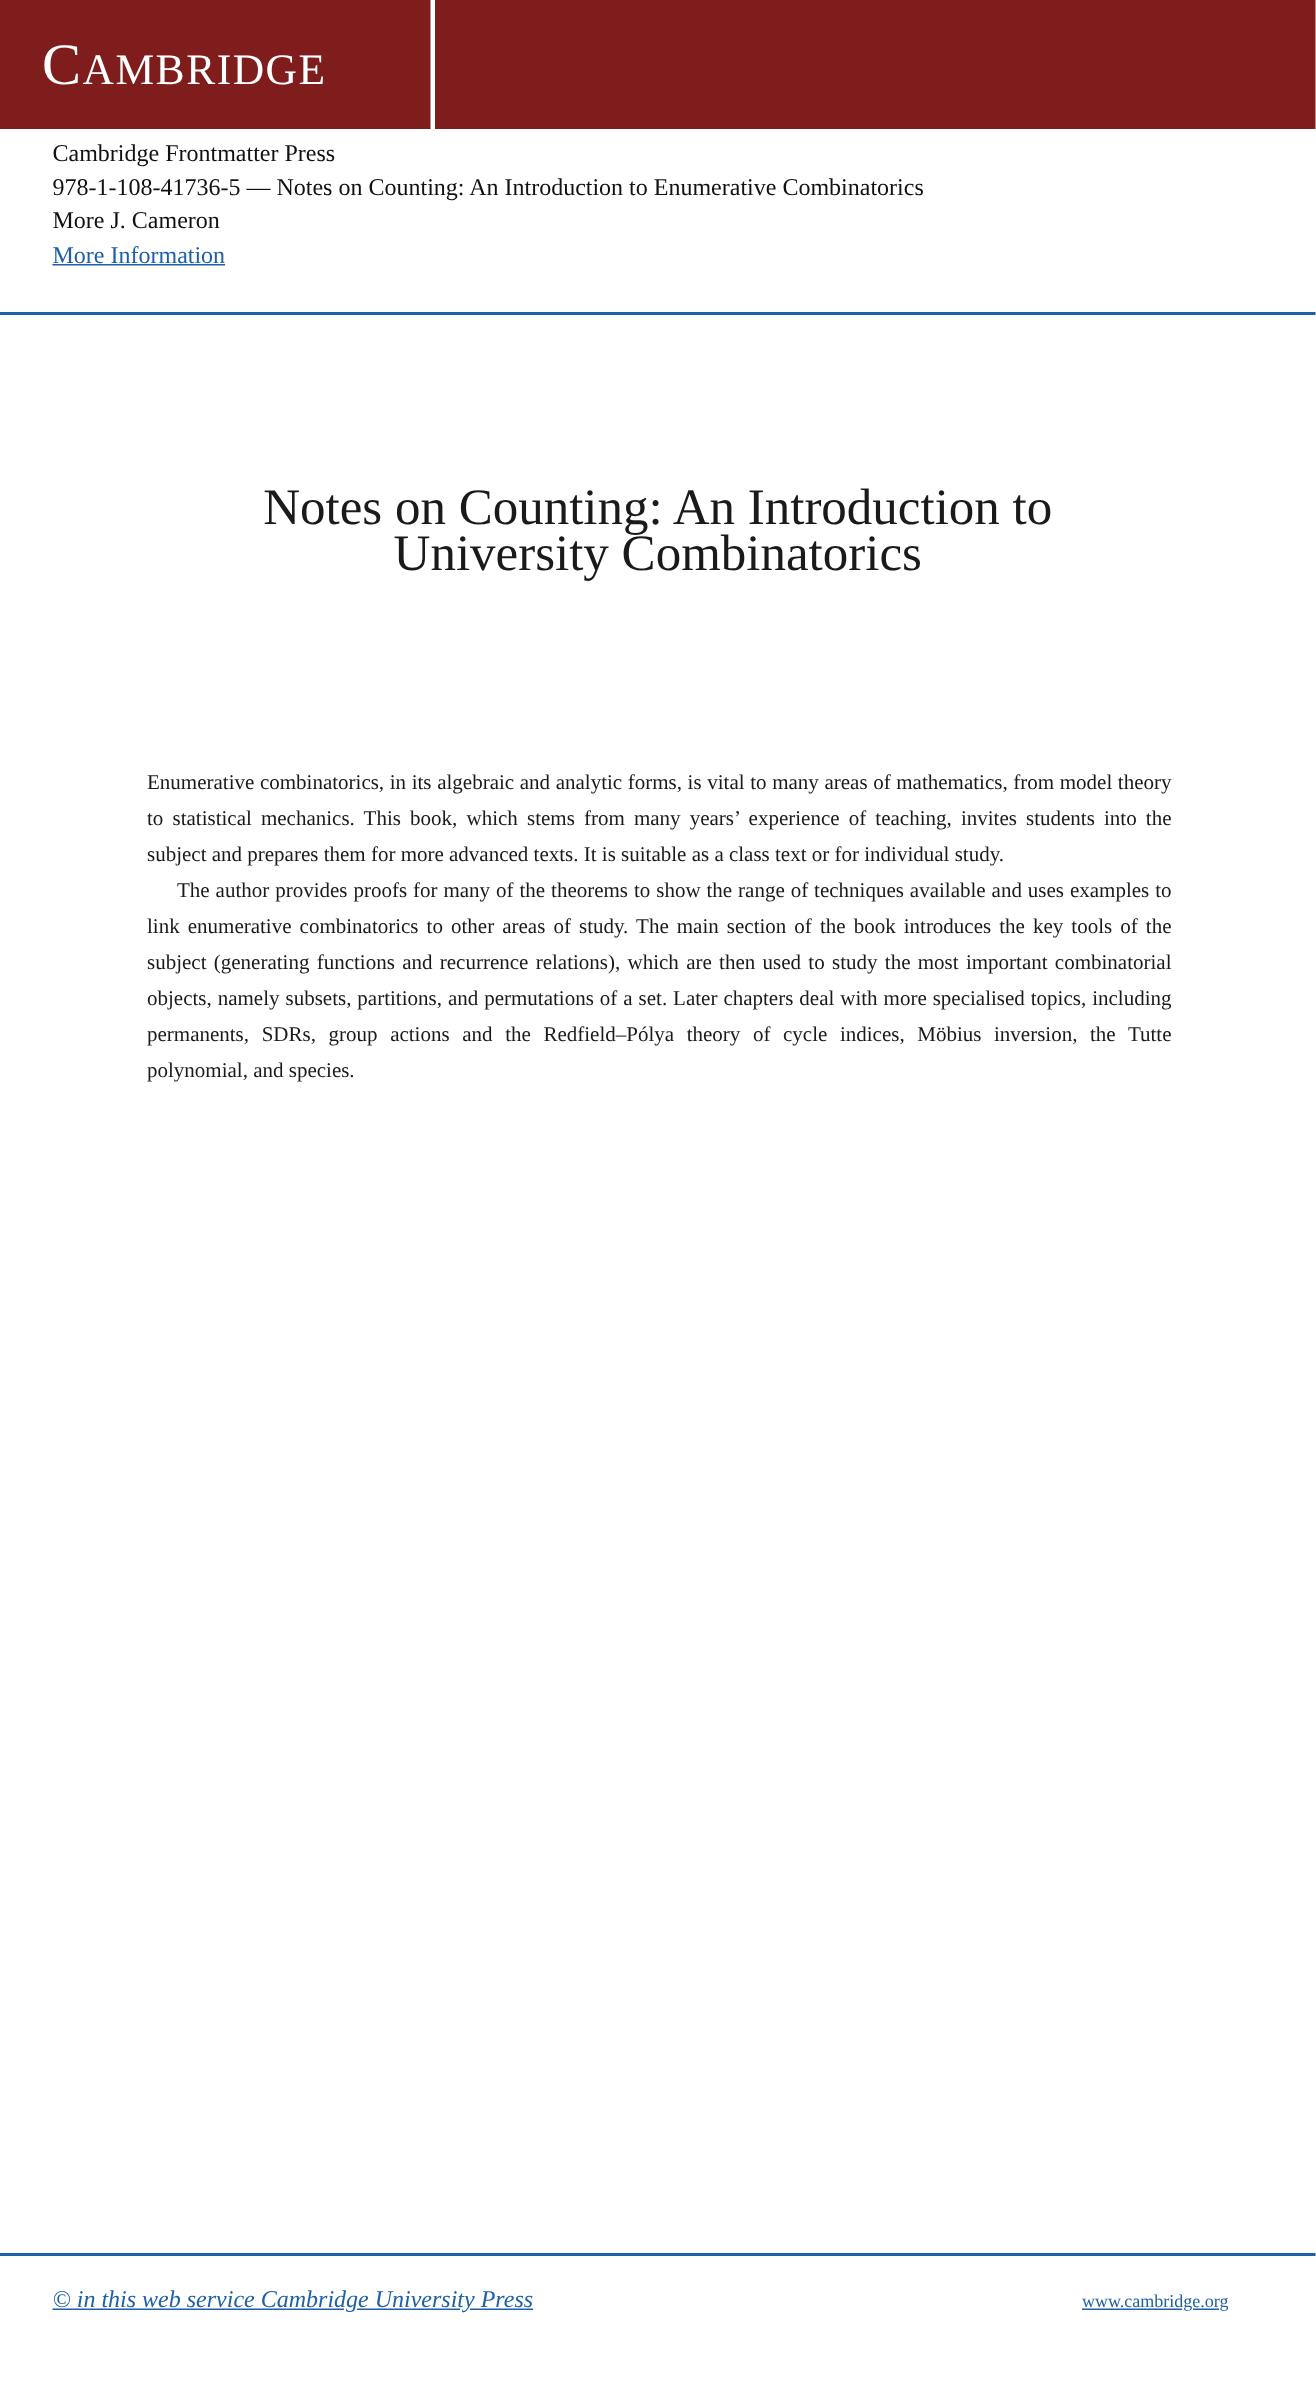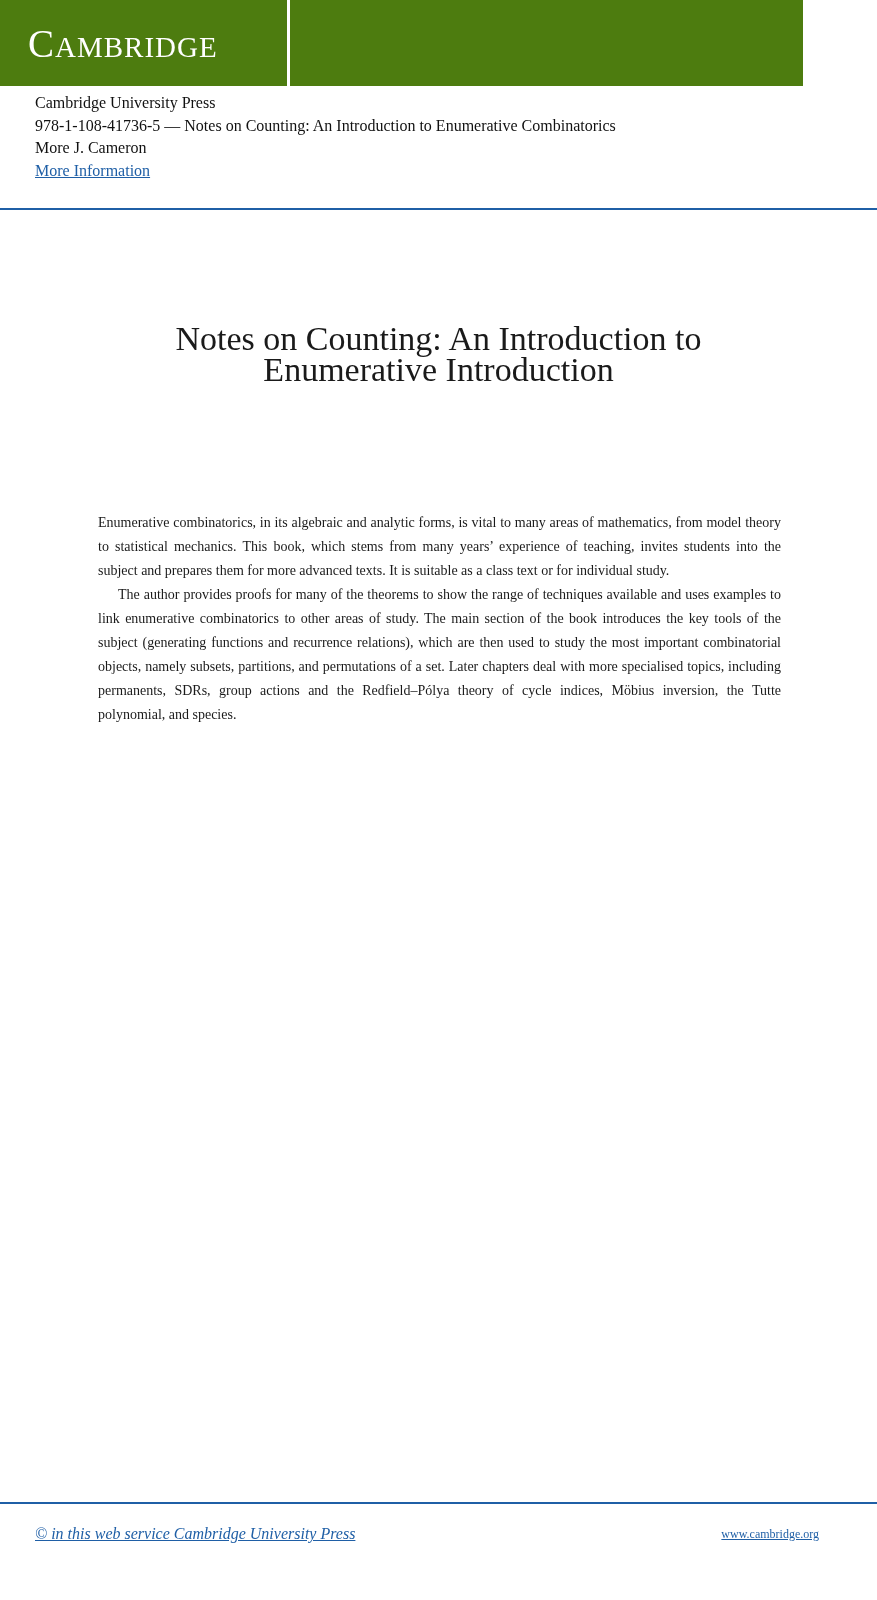--- a/index.html
+++ b/index.html
@@ -11,23 +11,23 @@
       width: 877px;
       height: 1600px;
       position: relative;
       overflow: hidden;
       font-family: "Liberation Serif", "DejaVu Serif", serif;
       color: #1a1a1a;
     }
     .banner {
       position: absolute;
       left: 0; top: 0;
-      width: 803px;
+      width: 877px;
       height: 86px;
-      background: #4d7c0f;
+      background: #7f1d1d;
     }
     .banner-divider {
       position: absolute;
       left: 287px; top: 0;
       width: 3px;
       height: 86px;
       background: #ffffff;
     }
     .logo {
       position: absolute;
@@ -107,31 +107,31 @@
   </style>
 </head>
 <body>
 
 <div class="banner">
   <div class="logo"><span class="cap">C</span><span>AMBRIDGE</span></div>
   <div class="banner-divider"></div>
 </div>
 
 <div class="meta">
-  <div>Cambridge University Press</div>
+  <div>Cambridge Frontmatter Press</div>
   <div>978-1-108-41736-5 — Notes on Counting: An Introduction to Enumerative Combinatorics</div>
   <div>More J. Cameron</div>
   <div><a class="link">More Information</a></div>
 </div>
 
 <div class="rule" style="top:208px;"></div>
 
 <div class="title">
   <div>Notes on Counting: An Introduction to</div>
-  <div>Enumerative Introduction</div>
+  <div>University Combinatorics</div>
 </div>
 
 <div class="body-text">
   <p>Enumerative combinatorics, in its algebraic and analytic forms, is vital to many areas of mathematics, from model theory to statistical mechanics. This book, which stems from many years’ experience of teaching, invites students into the subject and prepares them for more advanced texts. It is suitable as a class text or for individual study.</p>
   <p class="indent">The author provides proofs for many of the theorems to show the range of techniques available and uses examples to link enumerative combinatorics to other areas of study. The main section of the book introduces the key tools of the subject (generating functions and recurrence relations), which are then used to study the most important combinatorial objects, namely subsets, partitions, and permutations of a set. Later chapters deal with more specialised topics, including permanents, SDRs, group actions and the Redfield–Pólya theory of cycle indices, Möbius inversion, the Tutte polynomial, and species.</p>
 </div>
 
 <div class="rule" style="top:1502px;"></div>
 
 <div class="footer-left"><a class="link">© in this web service Cambridge University Press</a></div>

